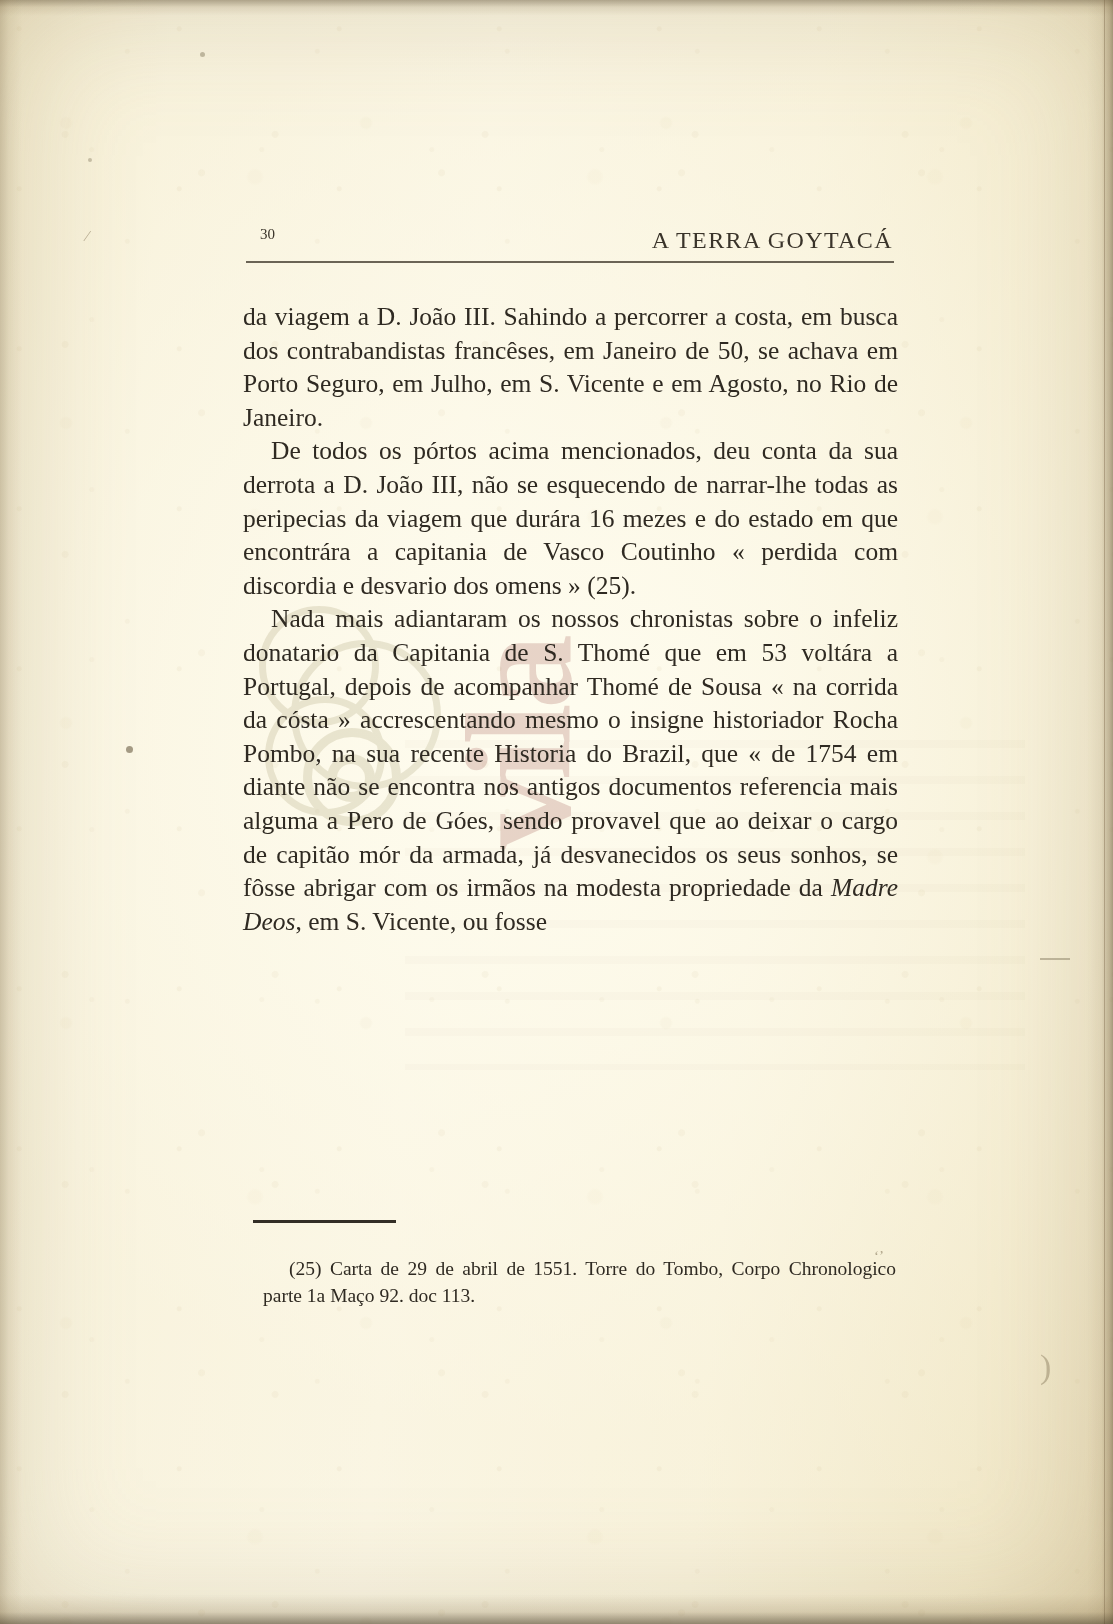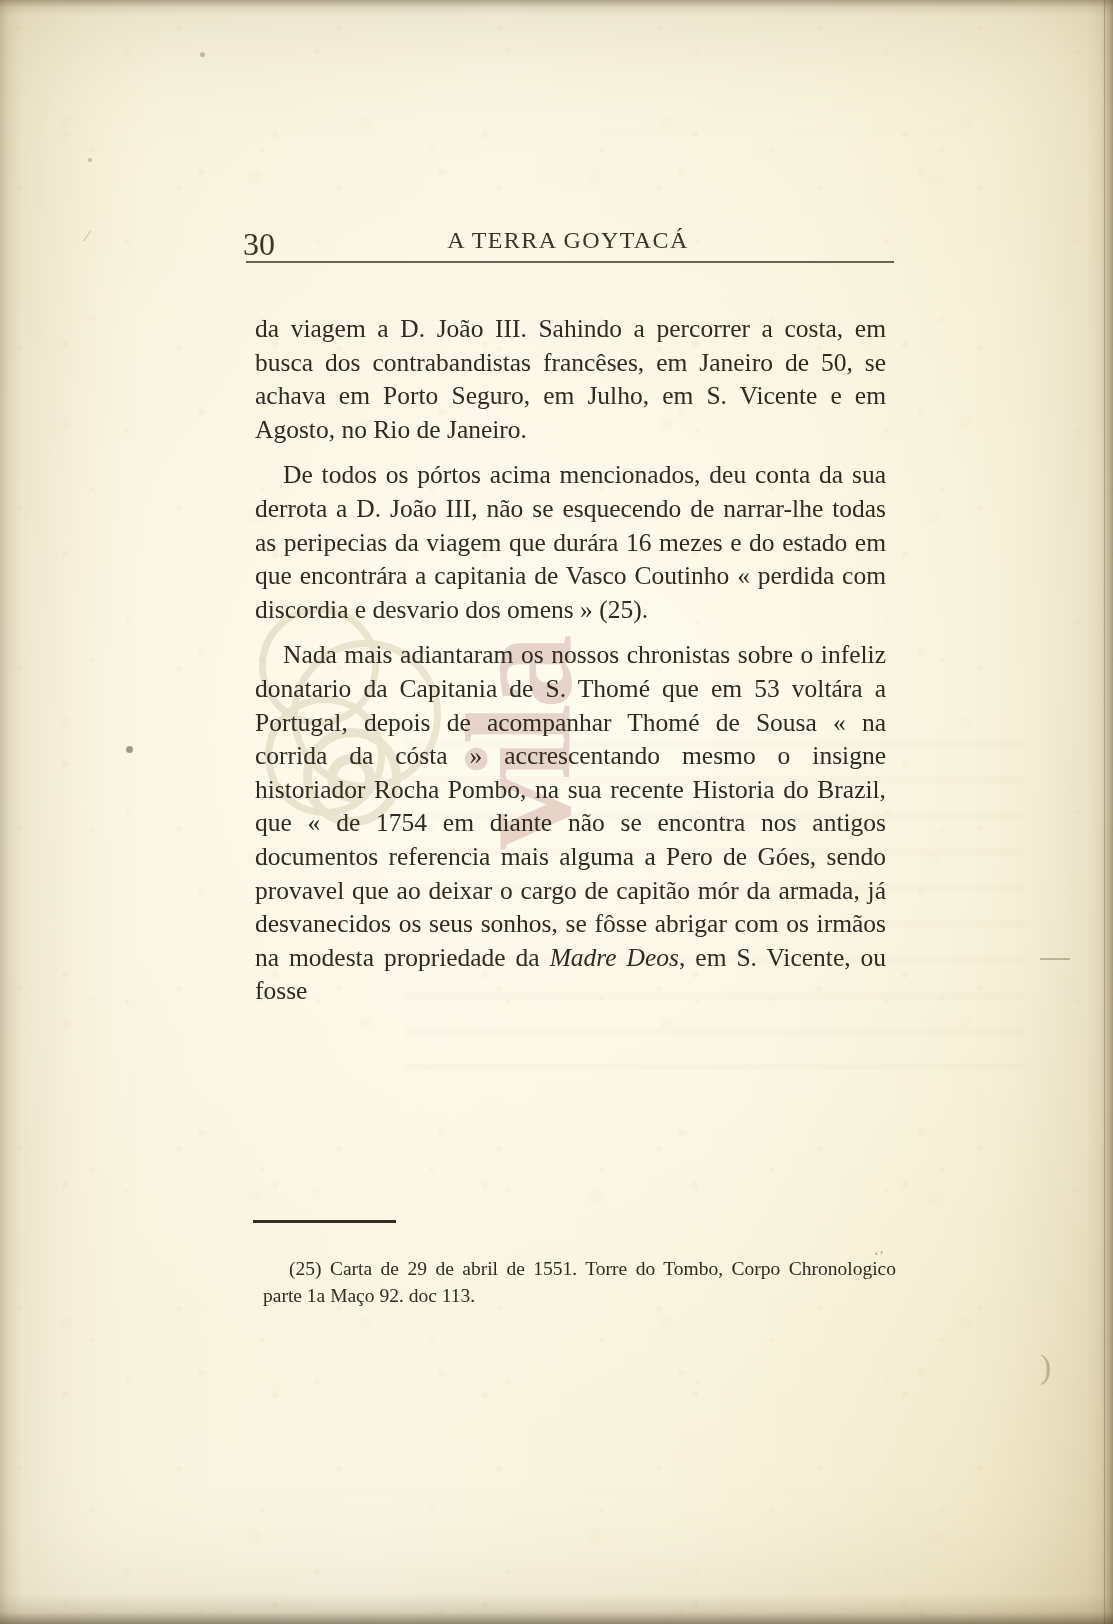--- a/index.html
+++ b/index.html
@@ -141,31 +141,31 @@
 
   .running-head {
     position: absolute;
     left: 243px;
     top: 226px;
     width: 650px;
     height: 30px;
   }
   .folio {
     position: absolute;
-    left: 0;
+    left: 17px;
     top: 0;
-    font-size: 32px;
+    font-size: 15px;
     color: #3a342a;
   }
   .head-title {
     position: absolute;
     left: 0;
     top: 1px;
     width: 650px;
-    text-align: center;
+    text-align: right;
     font-size: 24px;
     letter-spacing: 1.4px;
     color: #3a342a;
   }
   .head-rule {
     position: absolute;
     left: 246px;
     top: 261px;
     width: 648px;
     height: 2px;
@@ -178,21 +178,21 @@
     left: 243px;
     top: 300px;
     width: 655px;
     font-size: 25.5px;
     line-height: 33.6px;
     color: #2f2a22;
     text-align: justify;
     text-justify: inter-word;
   }
   .body-text p {
-    margin: 12px;
+    margin: 0;
     text-indent: 28px;
   }
   .body-text p.first {
     text-indent: 0;
   }
   .body-text em {
     font-style: italic;
   }
 
   

